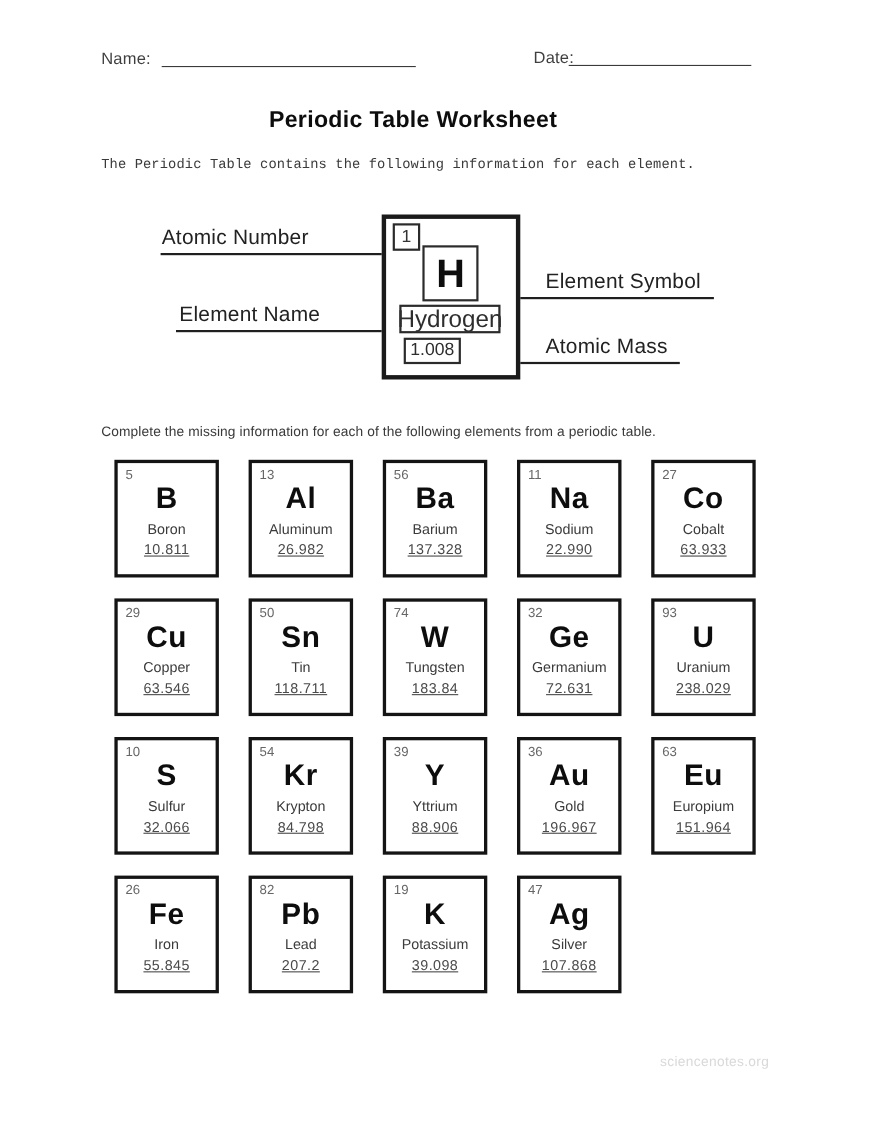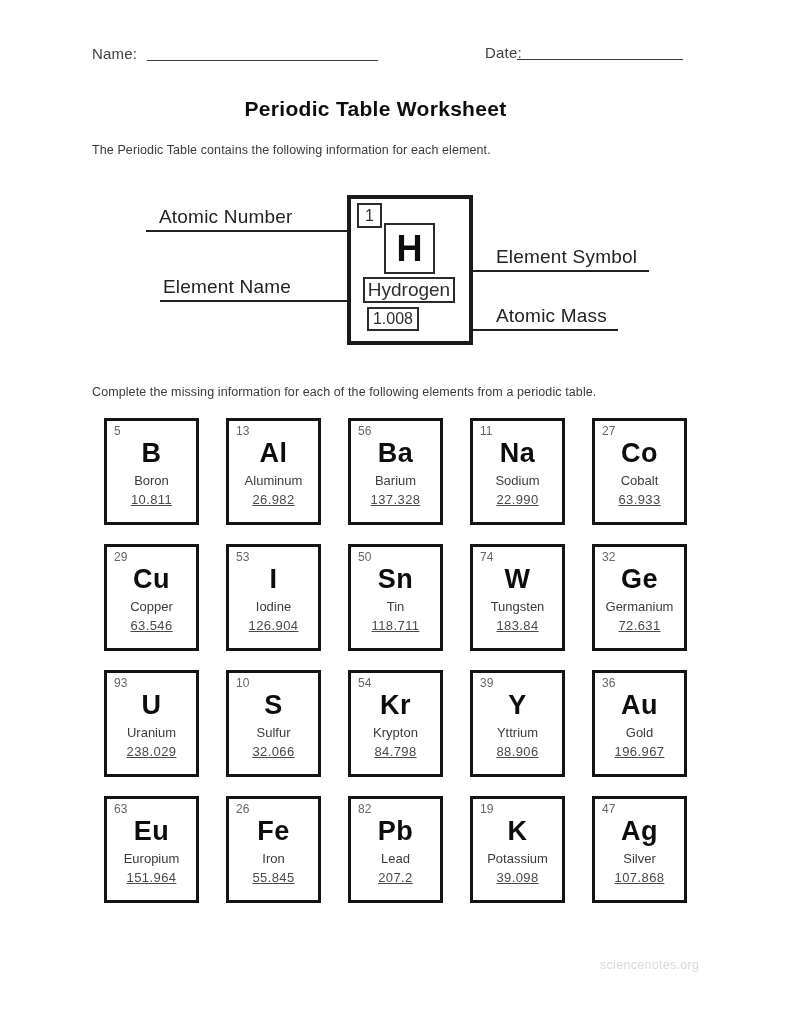--- a/index.html
+++ b/index.html
@@ -13,21 +13,21 @@
   .blank-line{height:0;border-bottom:1.5px solid #3a3a3a;}
   .page-title{width:751px;text-align:center;font-size:21px;font-weight:700;color:#0d0d0d;letter-spacing:.3px;}
   .body-text{font-size:12.5px;color:#3a3a3a;letter-spacing:.1px;}
   
   .legend-label{font-size:19px;color:#222;letter-spacing:.2px;}
   .connector{height:2px;background:#1f1f1f;}
   .legend-bigbox{border:4px solid #1a1a1a;background:#fff;}
   .legend-innerbox{border:2px solid #2b2b2b;background:#fff;display:flex;align-items:center;justify-content:center;}
   .legend-num{font-size:16px;color:#333;}
   .legend-sym{font-size:36px;font-weight:700;color:#0d0d0d;}
-  .legend-name{font-size:19px;color:#2e2e2e;}
+  .legend-name{font-size:22px;color:#2e2e2e;}
   .legend-mass{font-size:16px;color:#2e2e2e;}
   
   .grid{
     display:grid;grid-template-columns:repeat(5,95px);grid-auto-rows:107px;
     column-gap:27px;row-gap:19px;
   }
   .card{
     border:3px solid #141414;background:#fff;box-sizing:border-box;
     display:flex;flex-direction:column;align-items:center;
   }
@@ -42,23 +42,23 @@
 <body>
 
 <div class="page">
 
   <div class="abs field-label" style="left:92px;top:45px;">Name:</div>
   <div class="abs blank-line" style="left:147px;top:60px;width:231px;"></div>
   <div class="abs field-label" style="left:485px;top:44px;">Date:</div>
   <div class="abs blank-line" style="left:517px;top:59px;width:166px;"></div>
 
   <div class="abs page-title" style="left:0;top:97px;">Periodic Table Worksheet</div>
-  <div class="abs body-text" style="left:92px;top:143px;">The Periodic Table contains the following information for each element.</div>
-
-  <div class="abs legend-label" style="left:147px;top:206px;margin-left:12px;">Atomic Number</div>
+  <div class="abs body-text" style="left:92px;top:143px;font-family:Liberation Mono, monospace;">The Periodic Table contains the following information for each element.</div>
+
+  <div class="abs legend-label" style="left:147px;top:206px;">Atomic Number</div>
   <div class="abs connector" style="left:146px;top:230px;width:212px;"></div>
 
   <div class="abs legend-label" style="left:163px;top:276px;">Element Name</div>
   <div class="abs connector" style="left:160px;top:300px;width:204px;"></div>
 
   <div class="abs legend-label" style="left:496px;top:246px;">Element Symbol</div>
   <div class="abs connector" style="left:434px;top:270px;width:215px;"></div>
 
   <div class="abs legend-label" style="left:496px;top:305px;">Atomic Mass</div>
   <div class="abs connector" style="left:436px;top:329px;width:182px;"></div>
@@ -110,26 +110,20 @@
     <div class="card-name">Cobalt</div>
     <div class="card-mass">63.933</div>
   </div>
       <div class="card">
     <div class="card-num">29</div>
     <div class="card-sym">Cu</div>
     <div class="card-name">Copper</div>
     <div class="card-mass">63.546</div>
   </div>
       <div class="card">
-    <div class="card-num">53</div>
-    <div class="card-sym">I</div>
-    <div class="card-name">Iodine</div>
-    <div class="card-mass">126.904</div>
-  </div>
-      <div class="card">
     <div class="card-num">50</div>
     <div class="card-sym">Sn</div>
     <div class="card-name">Tin</div>
     <div class="card-mass">118.711</div>
   </div>
       <div class="card">
     <div class="card-num">74</div>
     <div class="card-sym">W</div>
     <div class="card-name">Tungsten</div>
     <div class="card-mass">183.84</div>

